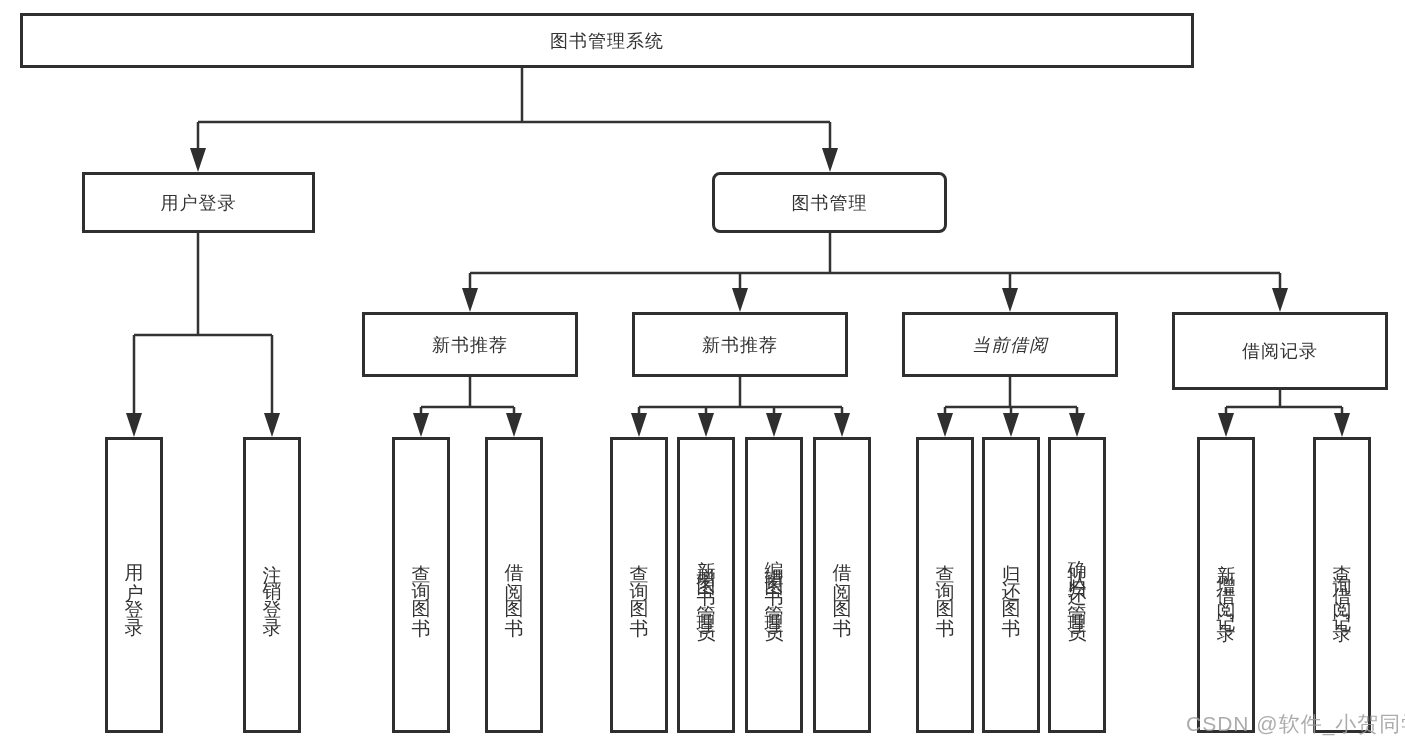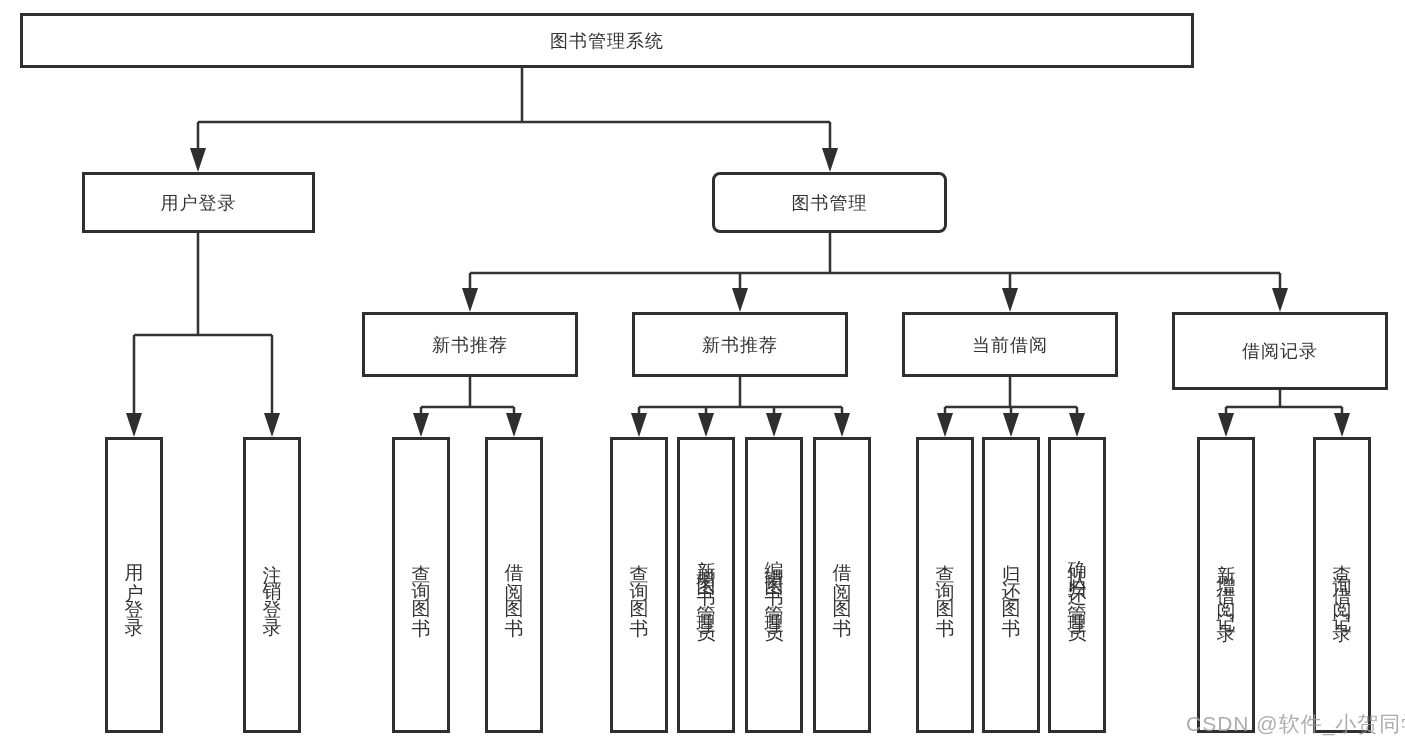--- a/index.html
+++ b/index.html
@@ -112,21 +112,21 @@
     </g>
   </svg>
 
   <div class="node" style="left:20px; top:13px; width:1174px; height:55px;">图书管理系统</div>
 
   <div class="node" style="left:82px; top:172px; width:233px; height:61px;">用户登录</div>
   <div class="node" style="left:712px; top:172px; width:235px; height:61px;border-radius:8px;">图书管理</div>
 
   <div class="node" style="left:362px; top:312px; width:216px; height:65px;">新书推荐</div>
   <div class="node" style="left:632px; top:312px; width:216px; height:65px;">新书推荐</div>
-  <div class="node" style="left:902px; top:312px; width:216px; height:65px;">当前借阅</div>
+  <div class="node" style="left:902px; top:312px; width:216px; height:65px;font-style:italic;">当前借阅</div>
   <div class="node" style="left:1172px; top:312px; width:216px; height:78px;">借阅记录</div>
 
   <div class="node vert v4" style="left:105px; top:437px; width:58px; height:296px;">用户登录</div>
   <div class="node vert v4" style="left:243px; top:437px; width:58px; height:296px;">注销登录</div>
 
   <div class="node vert v4" style="left:392px; top:437px; width:58px; height:296px;">查询图书</div>
   <div class="node vert v4" style="left:485px; top:437px; width:58px; height:296px;">借阅图书</div>
 
   <div class="node vert v4" style="left:610px; top:437px; width:58px; height:296px;">查询图书</div>
   <div class="node vert v9" style="left:677px; top:437px; width:58px; height:296px;">新增图书（管理员）</div>

